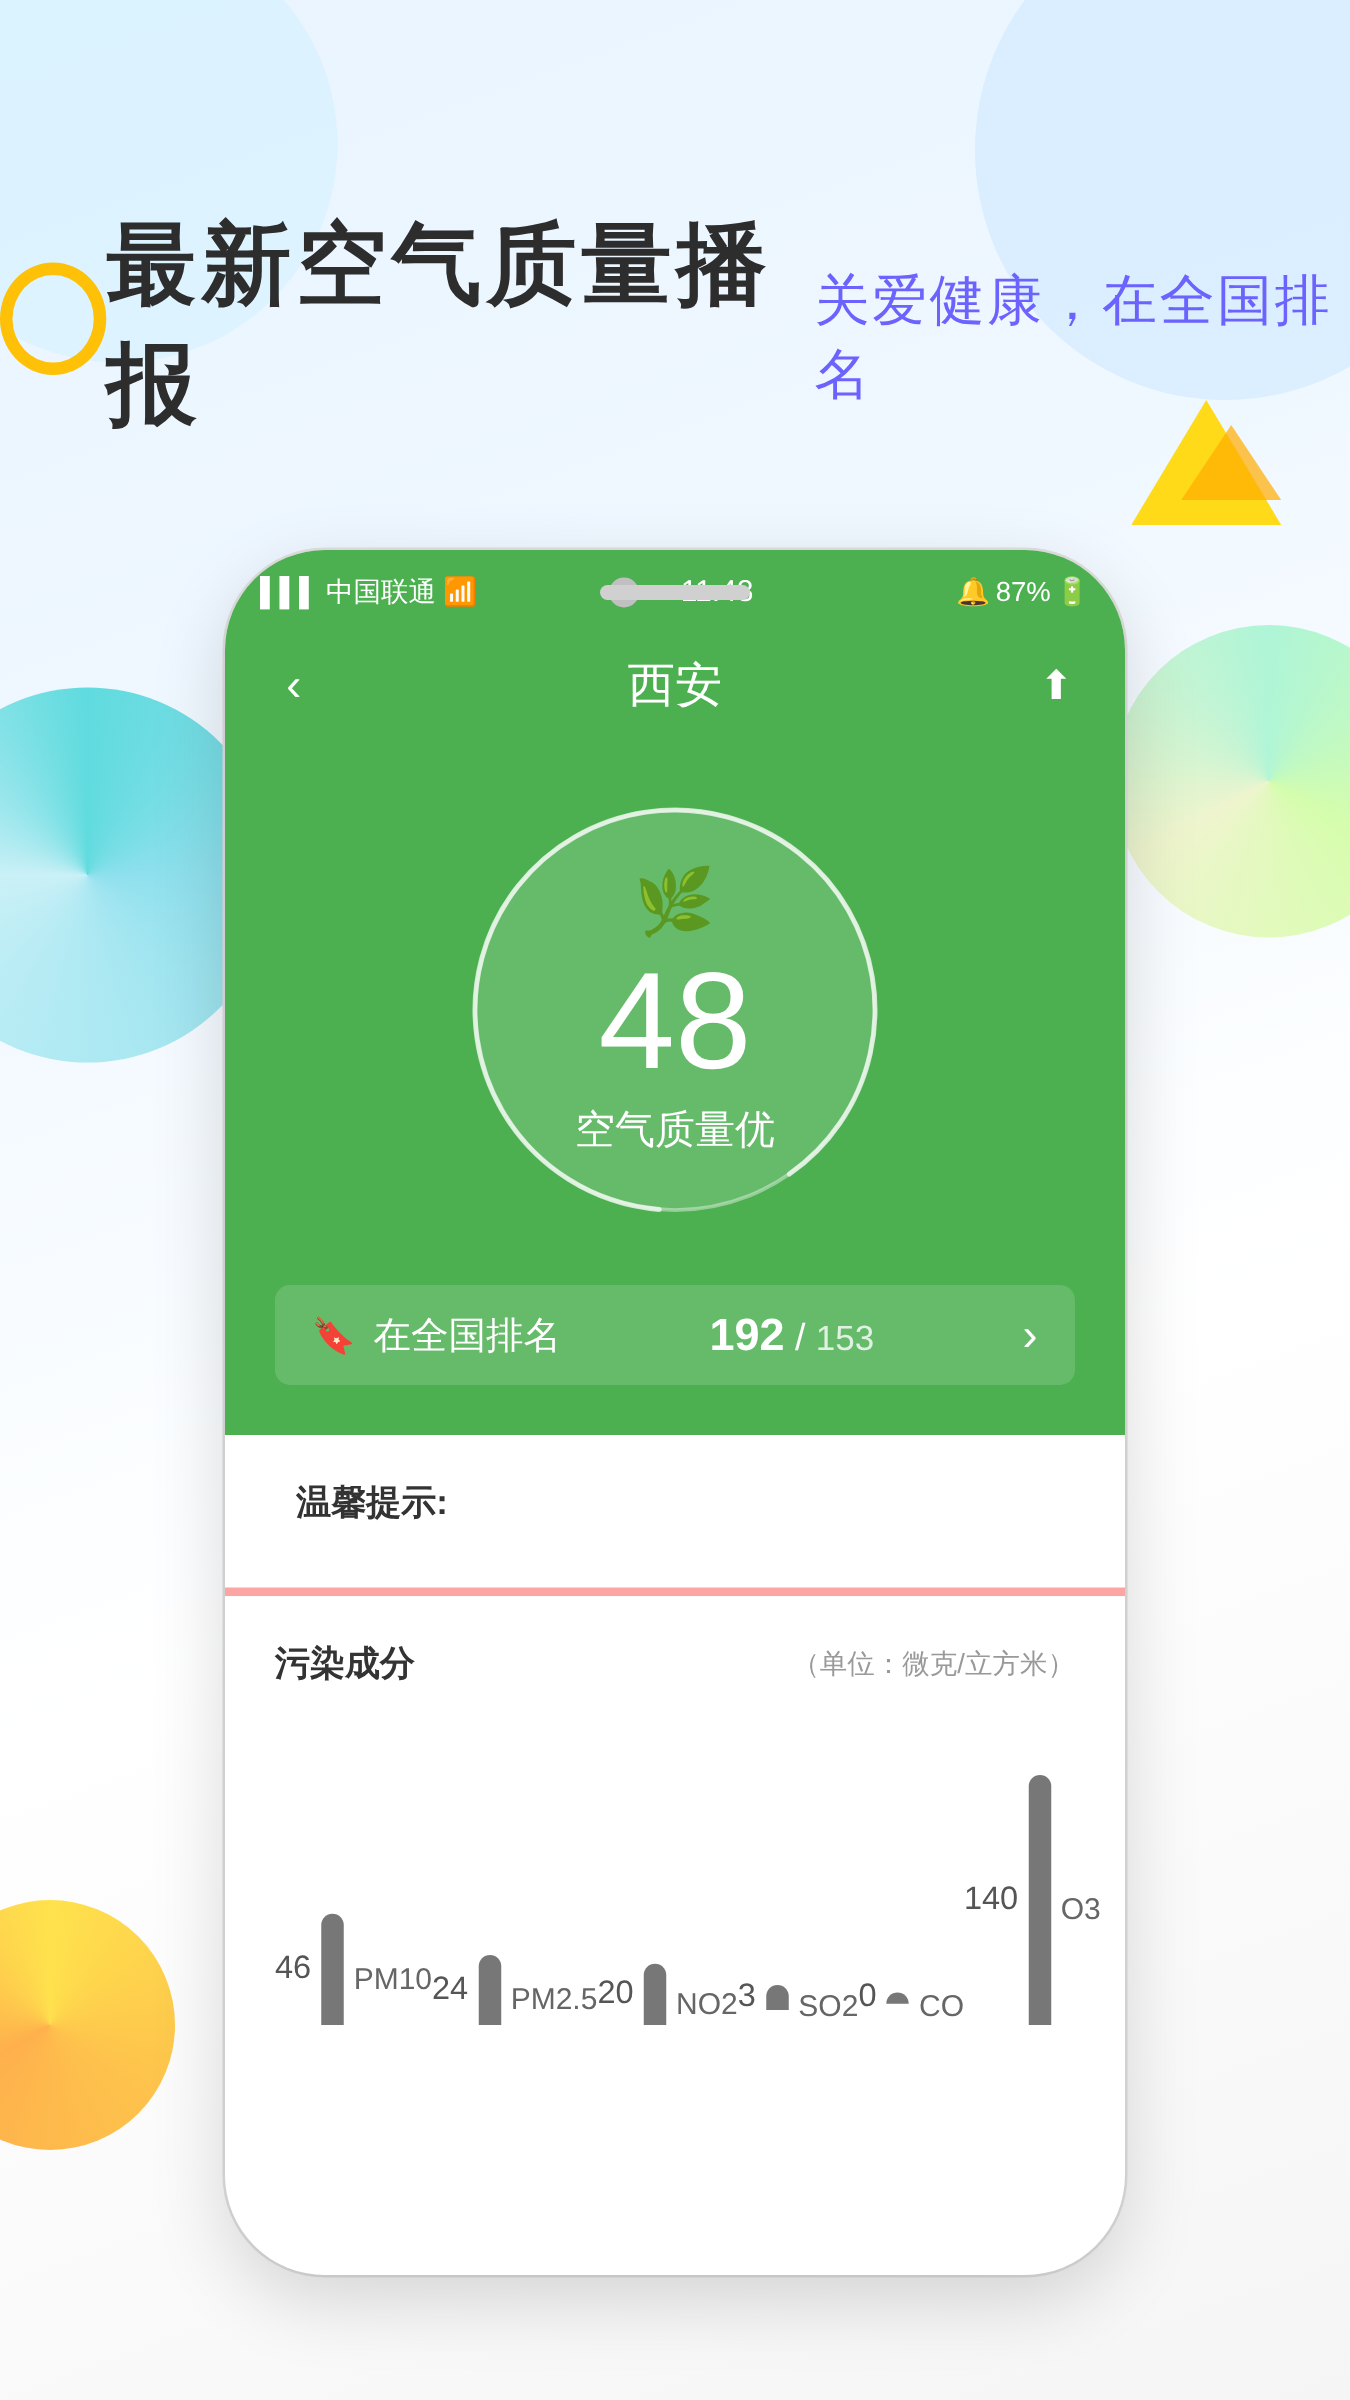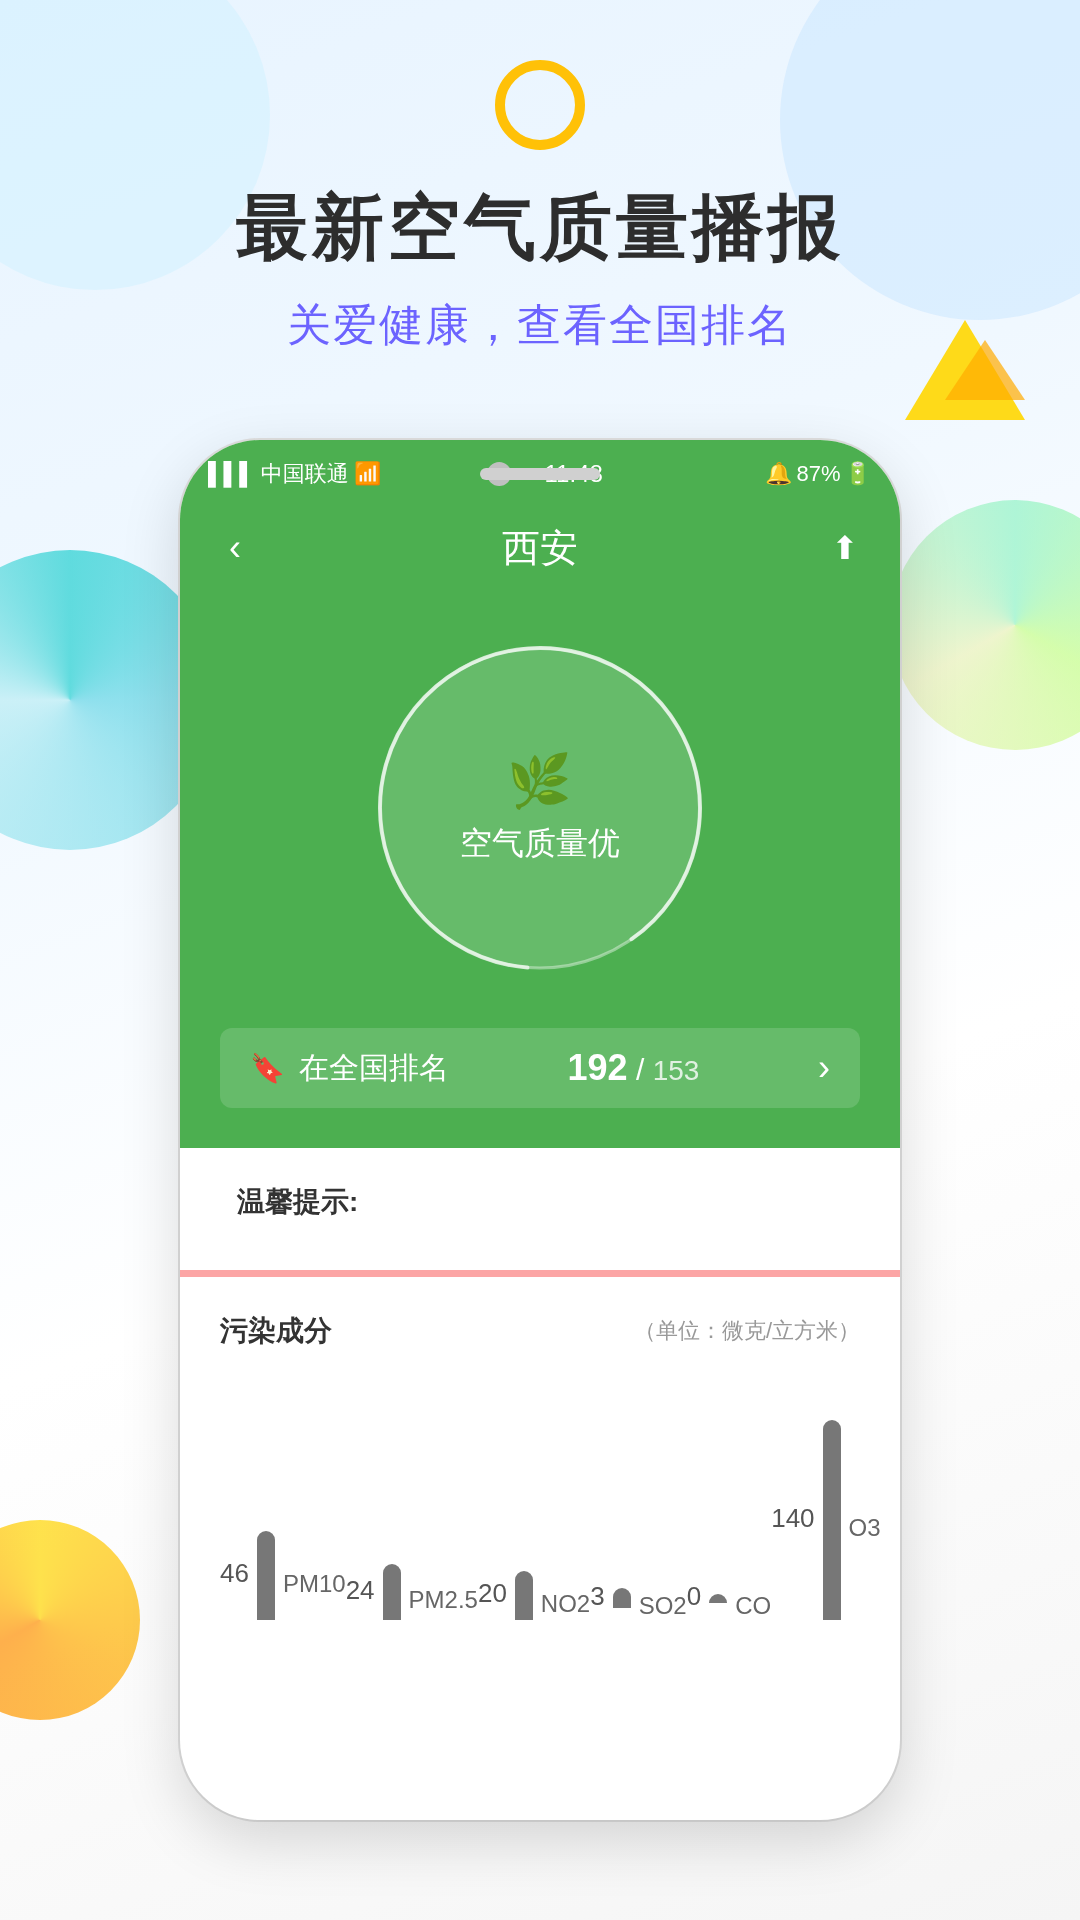--- a/index.html
+++ b/index.html
@@ -63,21 +63,21 @@
     }
 
     
     .top-section {
       position: absolute;
       top: 0;
       left: 0;
       right: 0;
       height: 480px;
       display: flex;
-      flex-direction: column;
+      flex-direction: row;
       align-items: center;
       justify-content: flex-start;
       padding-top: 60px;
     }
 
     .main-title {
       font-size: 72px;
       font-weight: 700;
       color: #2d2d2d;
       letter-spacing: 4px;
@@ -345,21 +345,21 @@
     <polygon points="60,0 120,100 0,100" fill="#ffd600" opacity="0.9"></polygon>
     <polygon points="80,20 120,80 40,80" fill="#ffab00" opacity="0.7"></polygon>
   </svg>
 </div>
 
 <div class="top-section">
 
   <div style="width:90px;height:90px;border-radius:50%;border:10px solid #ffc107;margin-bottom:30px;background:transparent;"></div>
 
   <div class="main-title">最新空气质量播报</div>
-  <div class="sub-title">关爱健康，查看全国排名</div>
+  <div class="sub-title">关爱健康，在全国排名</div>
 </div>
 
 <div class="phone-container">
   <div class="phone-frame">
     <div class="phone-camera"></div>
     <div class="phone-speaker"></div>
 
     <div class="status-bar">
       <div class="status-left">
         <span>▌▌▌</span>
@@ -382,20 +382,21 @@
 
     <div class="aqi-section">
       <div class="gauge-container">
 
         <svg class="gauge-ring" viewBox="0 0 380 380">
           <circle cx="190" cy="190" r="160" fill="rgba(255,255,255,0.15)" stroke="rgba(255,255,255,0.4)" stroke-width="3"></circle>
           <circle cx="190" cy="190" r="160" fill="none" stroke="rgba(255,255,255,0.7)" stroke-width="4" stroke-dasharray="900 110" stroke-dashoffset="160" stroke-linecap="round" transform="rotate(-210 190 190)"></circle>
         </svg>
         <div class="gauge-content">
           <div class="leaf-icon">🌿</div>
+          <div class="aqi-number">48</div>
           <div class="aqi-label">空气质量优</div>
         </div>
       </div>
 
       <div class="ranking-bar">
         <div class="ranking-left">
           <span style="font-size:28px;">🔖</span>
           <span>在全国排名</span>
         </div>
         <div class="ranking-number">

